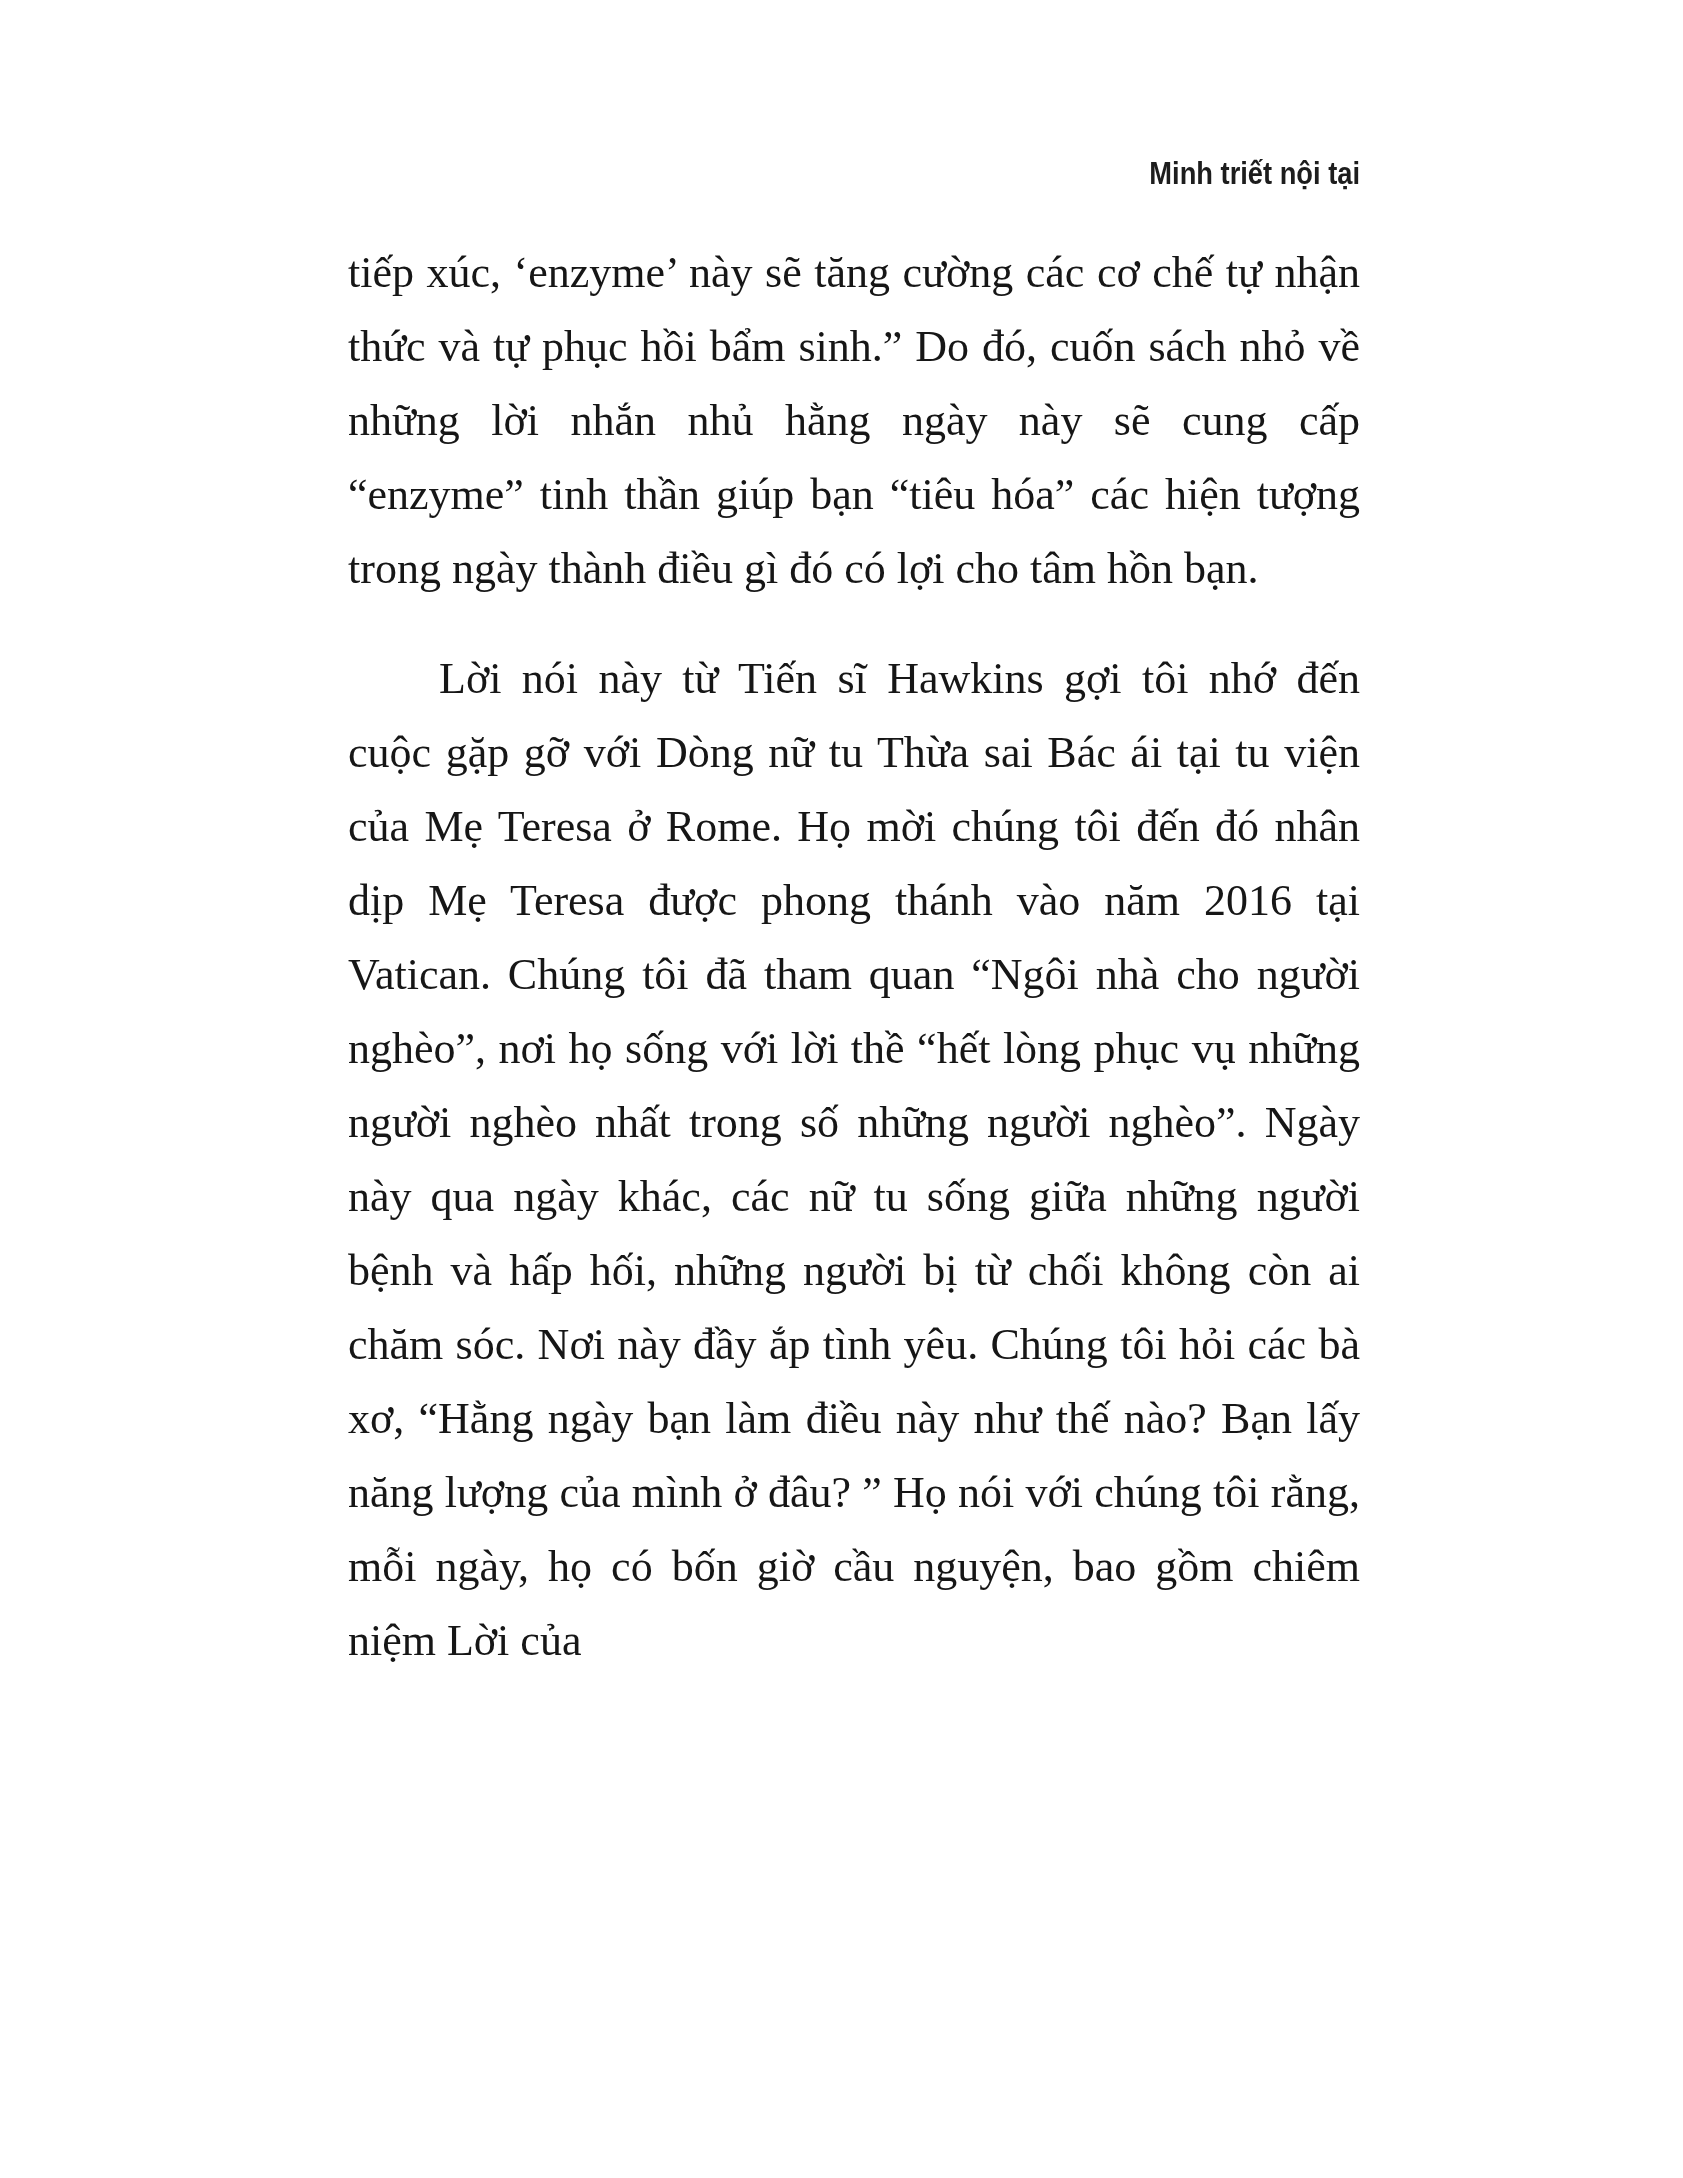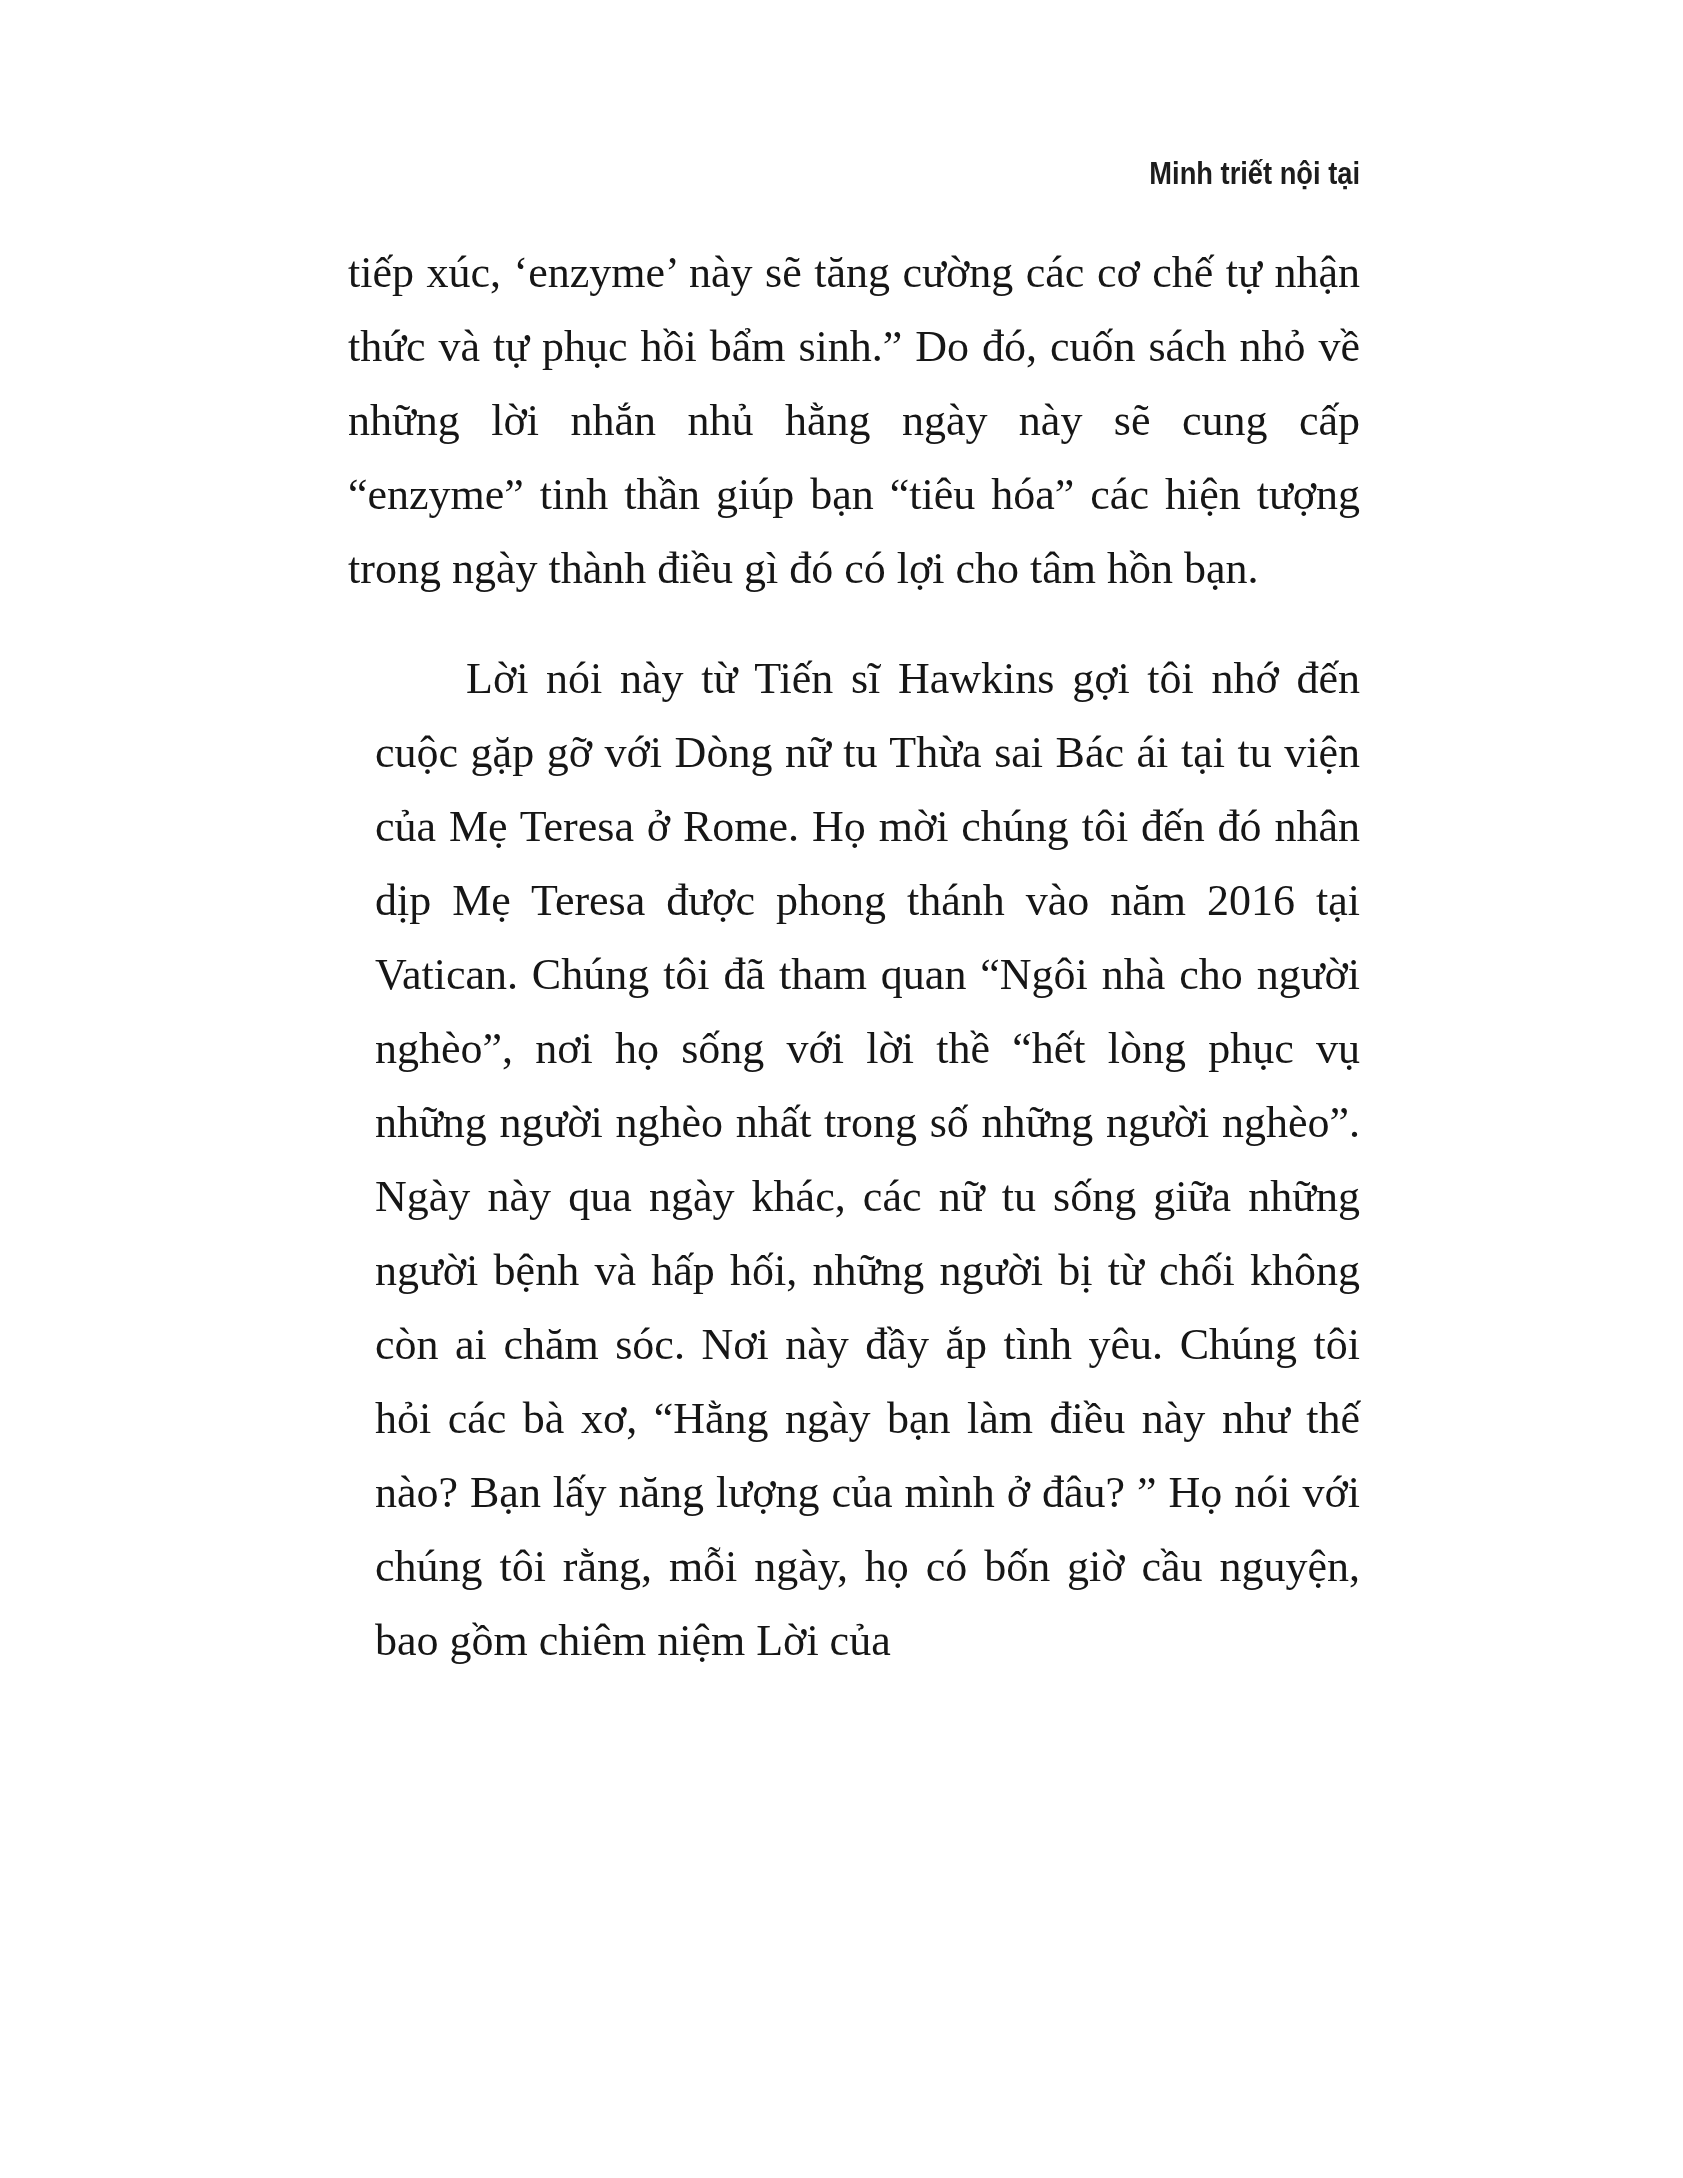--- a/index.html
+++ b/index.html
@@ -40,21 +40,20 @@
     text-align: justify;
     color: #161616;
   }
   .para {
     margin: 0;
     font-family: Liberation Serif, serif;
   }
   .para.indented {
     margin-top: 36px;
     text-indent: 91px;
-    margin-left: 27px;
   }
   .page-number {
     position: absolute;
     top: 1992px;
     left: 348px;
     width: 1012px;
     text-align: center;
     font-family: "Liberation Sans", sans-serif;
     font-weight: 700;
     font-size: 34px;

